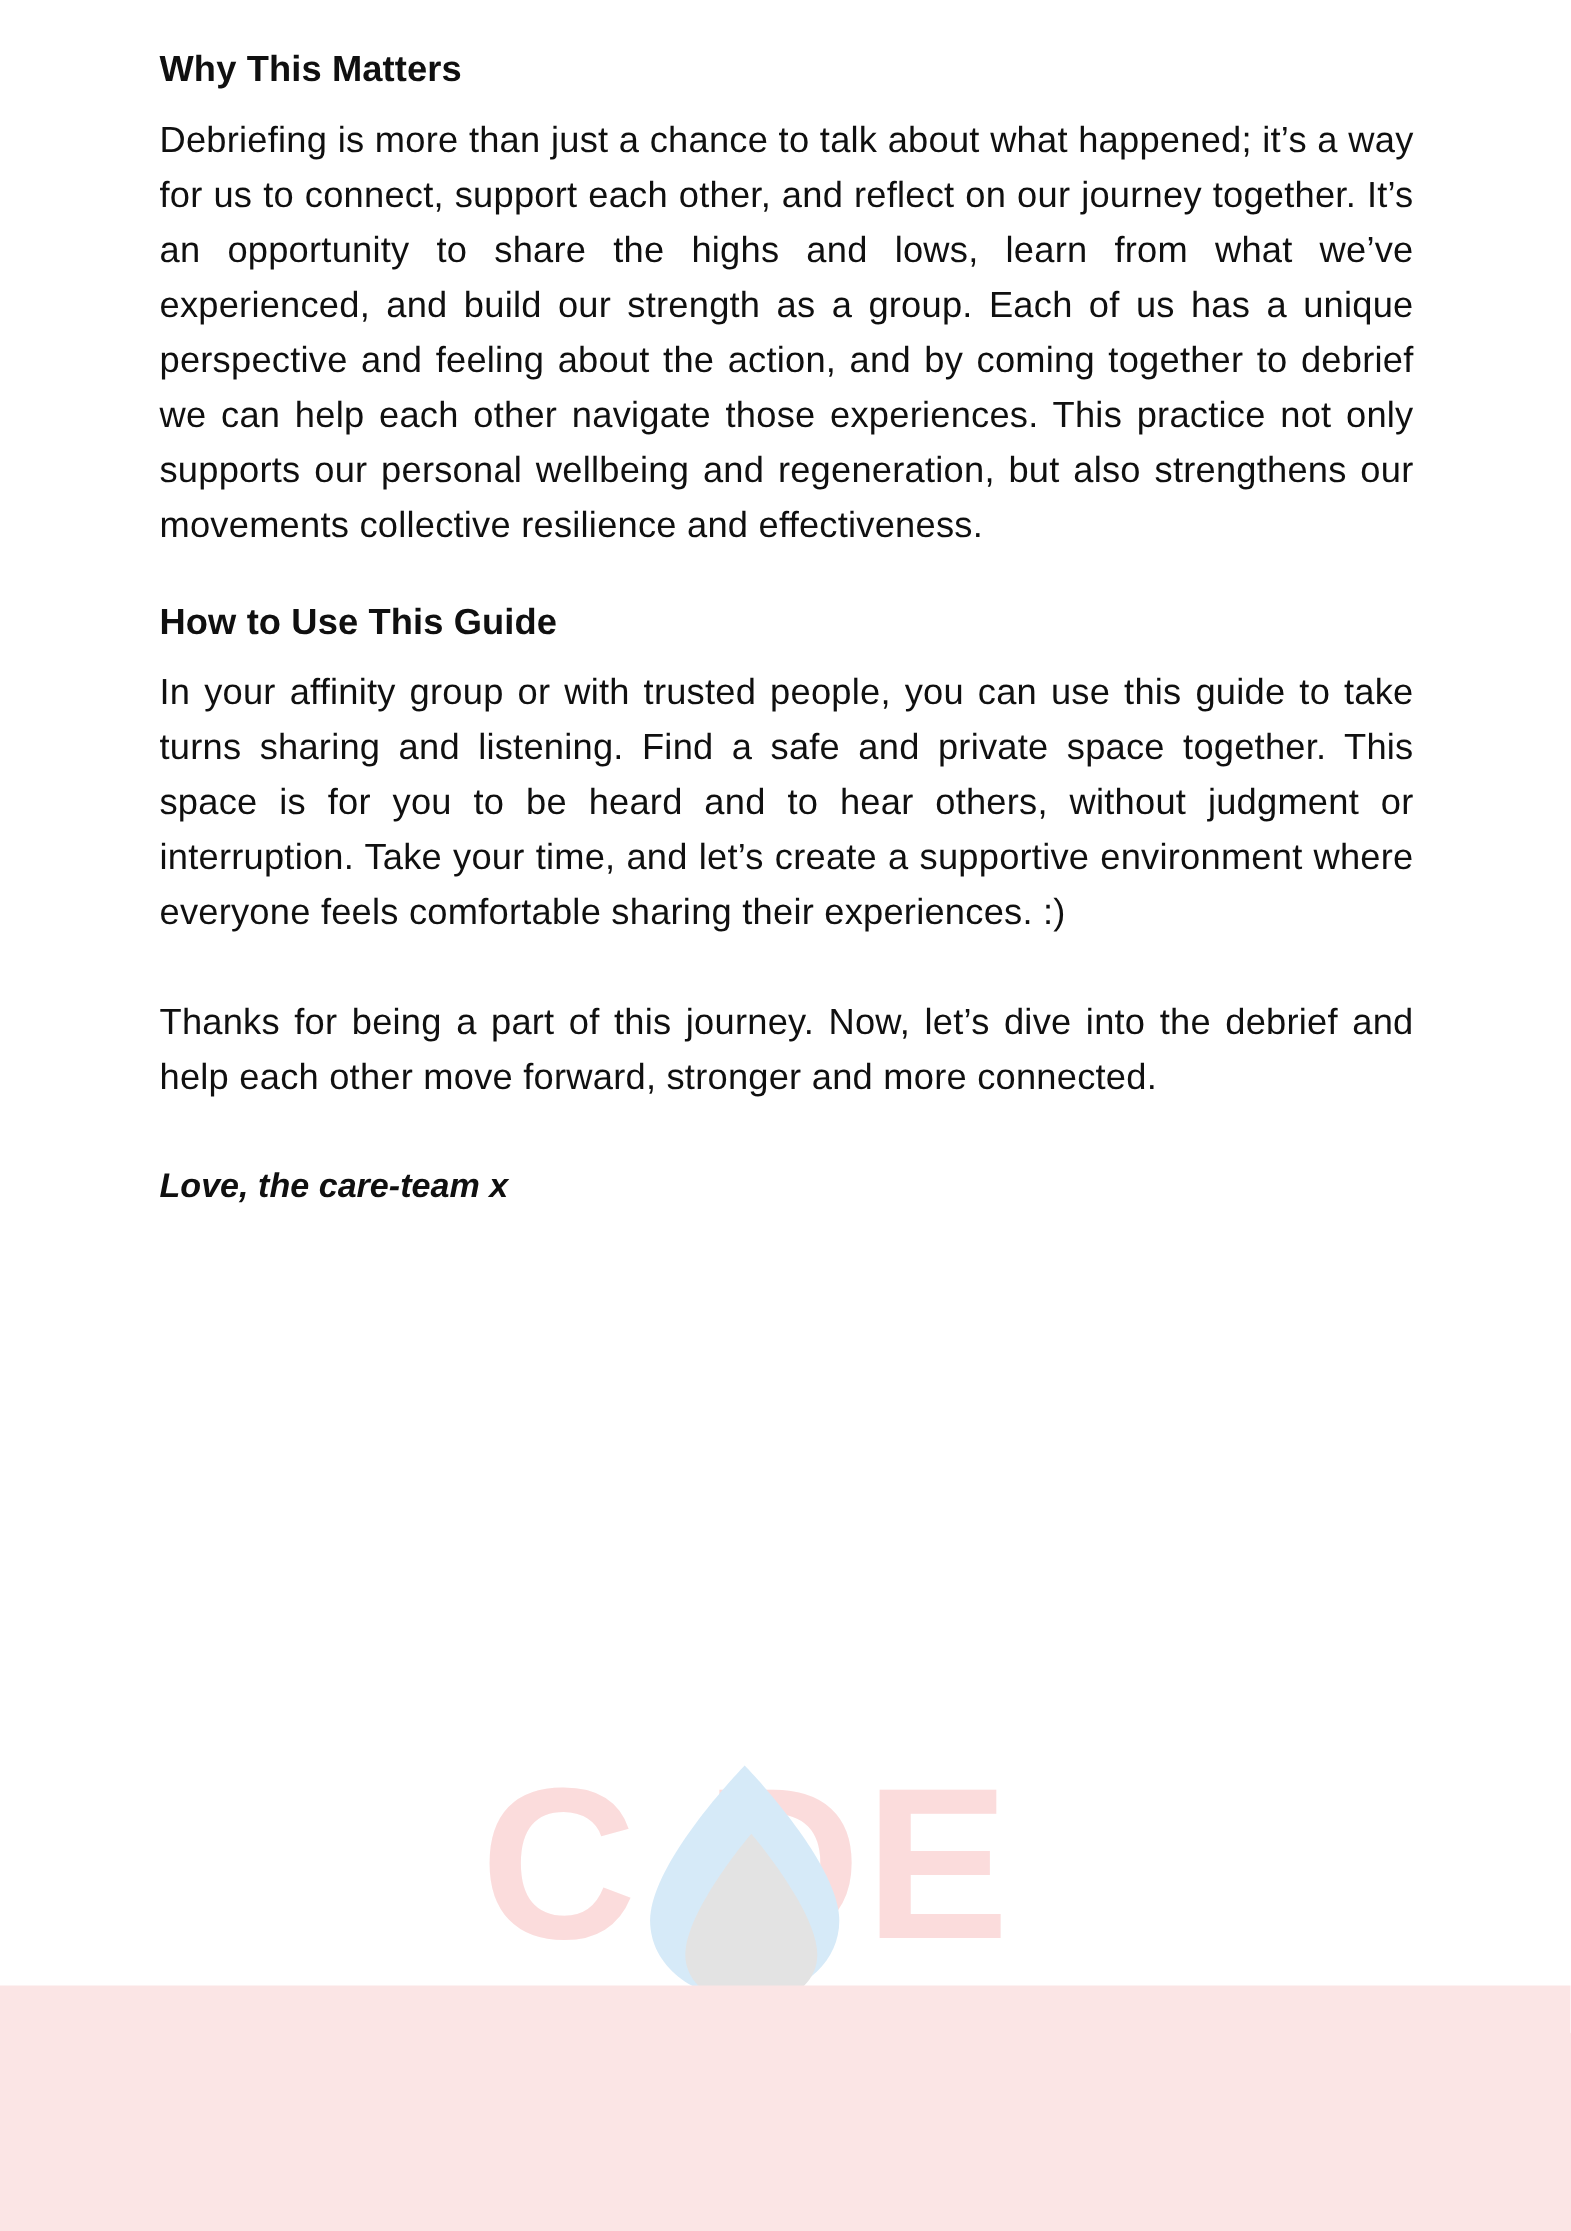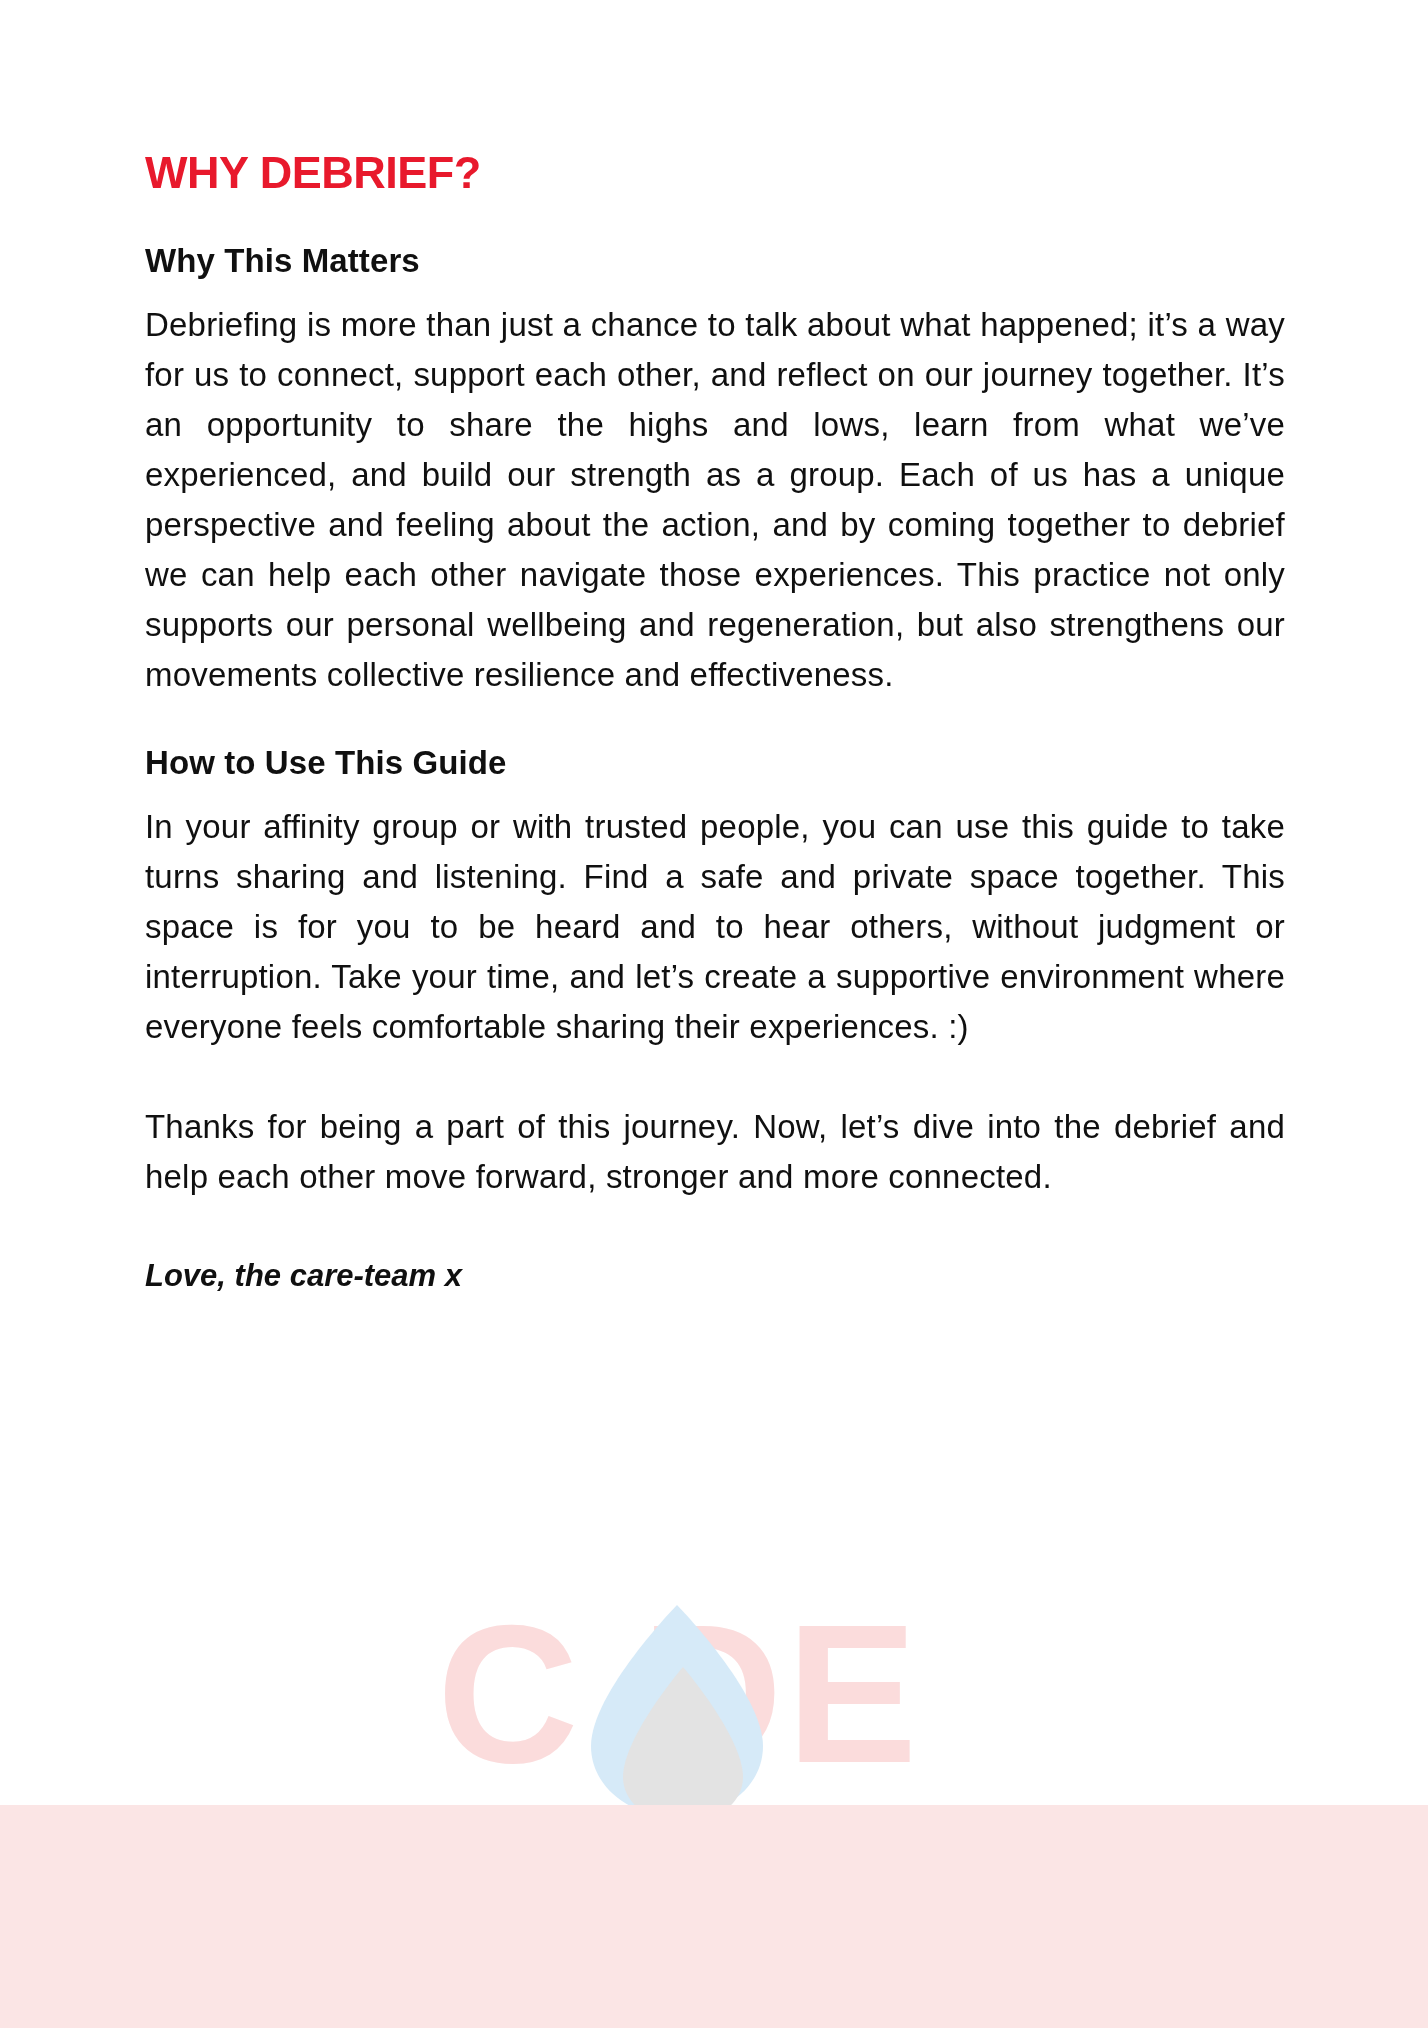--- a/index.html
+++ b/index.html
@@ -139,21 +139,20 @@
     <svg class="wm-flame" viewBox="0 0 185 220">
       <path d="M92 4 C92 4 178 92 178 145 C178 186 139 216 92 216 C45 216 6 186 6 145 C6 92 92 4 92 4 Z" fill="#d6eaf8"></path>
       <path d="M98 66 C98 66 158 136 158 176 C158 203 131 222 98 222 C65 222 38 203 38 176 C38 136 98 66 98 66 Z" fill="#e3e3e3"></path>
     </svg>
   </div>
 
   <div class="bottom-band"></div>
 
   <div class="content">
 
-    <h1 class="doc-title">WHY DEBRIEF?</h1>
 
 
     <h2 class="section-head">Why This Matters</h2>
     <p class="para tight">Debriefing is more than just a chance to talk about what happened; it’s a way for us to connect, support each other, and reflect on our journey together. It’s an opportunity to share the highs and lows, learn from what we’ve experienced, and build our strength as a group. Each of us has a unique perspective and feeling about the action, and by coming together to debrief we can help each other navigate those experiences. This practice not only supports our personal wellbeing and regeneration, but also strengthens our movements collective resilience and effectiveness.</p>
 
     <h2 class="section-head">How to Use This Guide</h2>
     <p class="para tight">In your affinity group or with trusted people, you can use this guide to take turns sharing and listening. Find a safe and private space together. This space is for you to be heard and to hear others, without judgment or interruption. Take your time, and let’s create a supportive environment where everyone feels comfortable sharing their experiences. :)</p>
 
     <p class="para spacer-para">Thanks for being a part of this journey. Now, let’s dive into the debrief and help each other move forward, stronger and more connected.</p>
 

